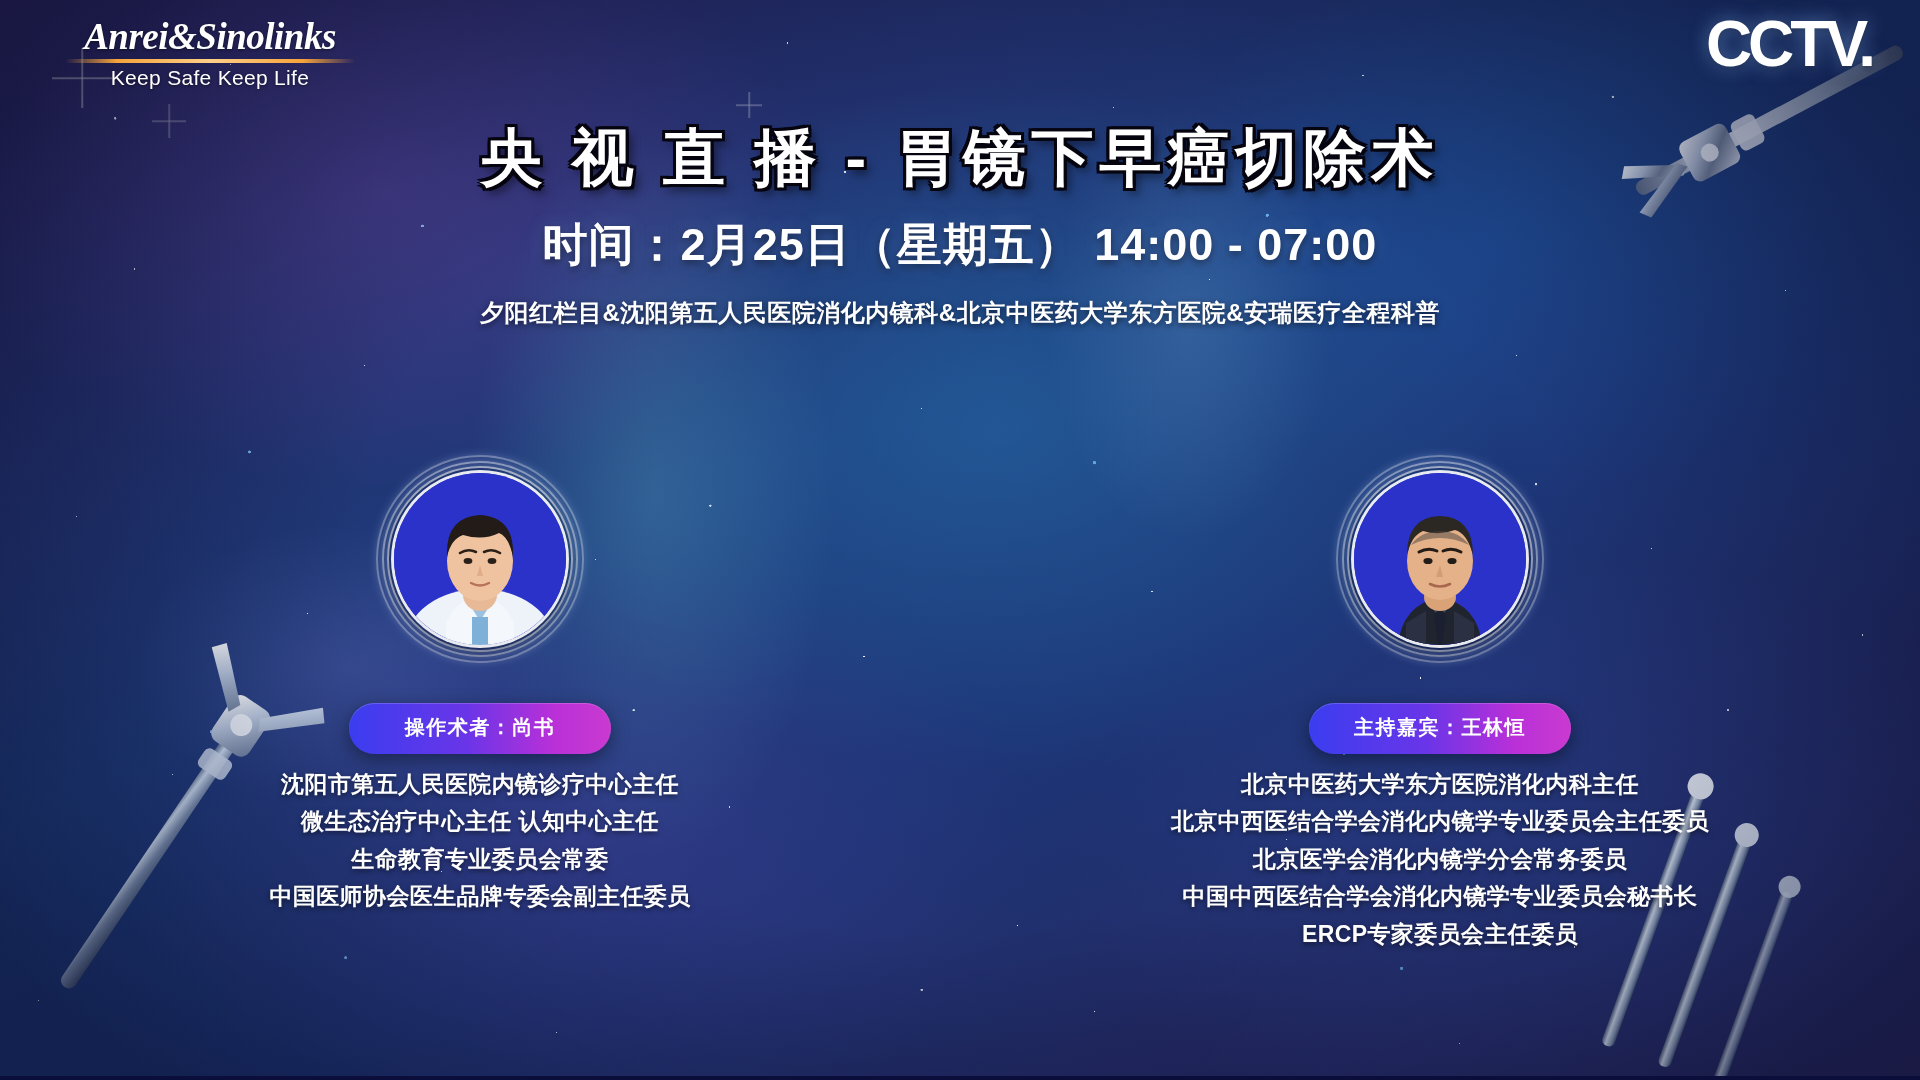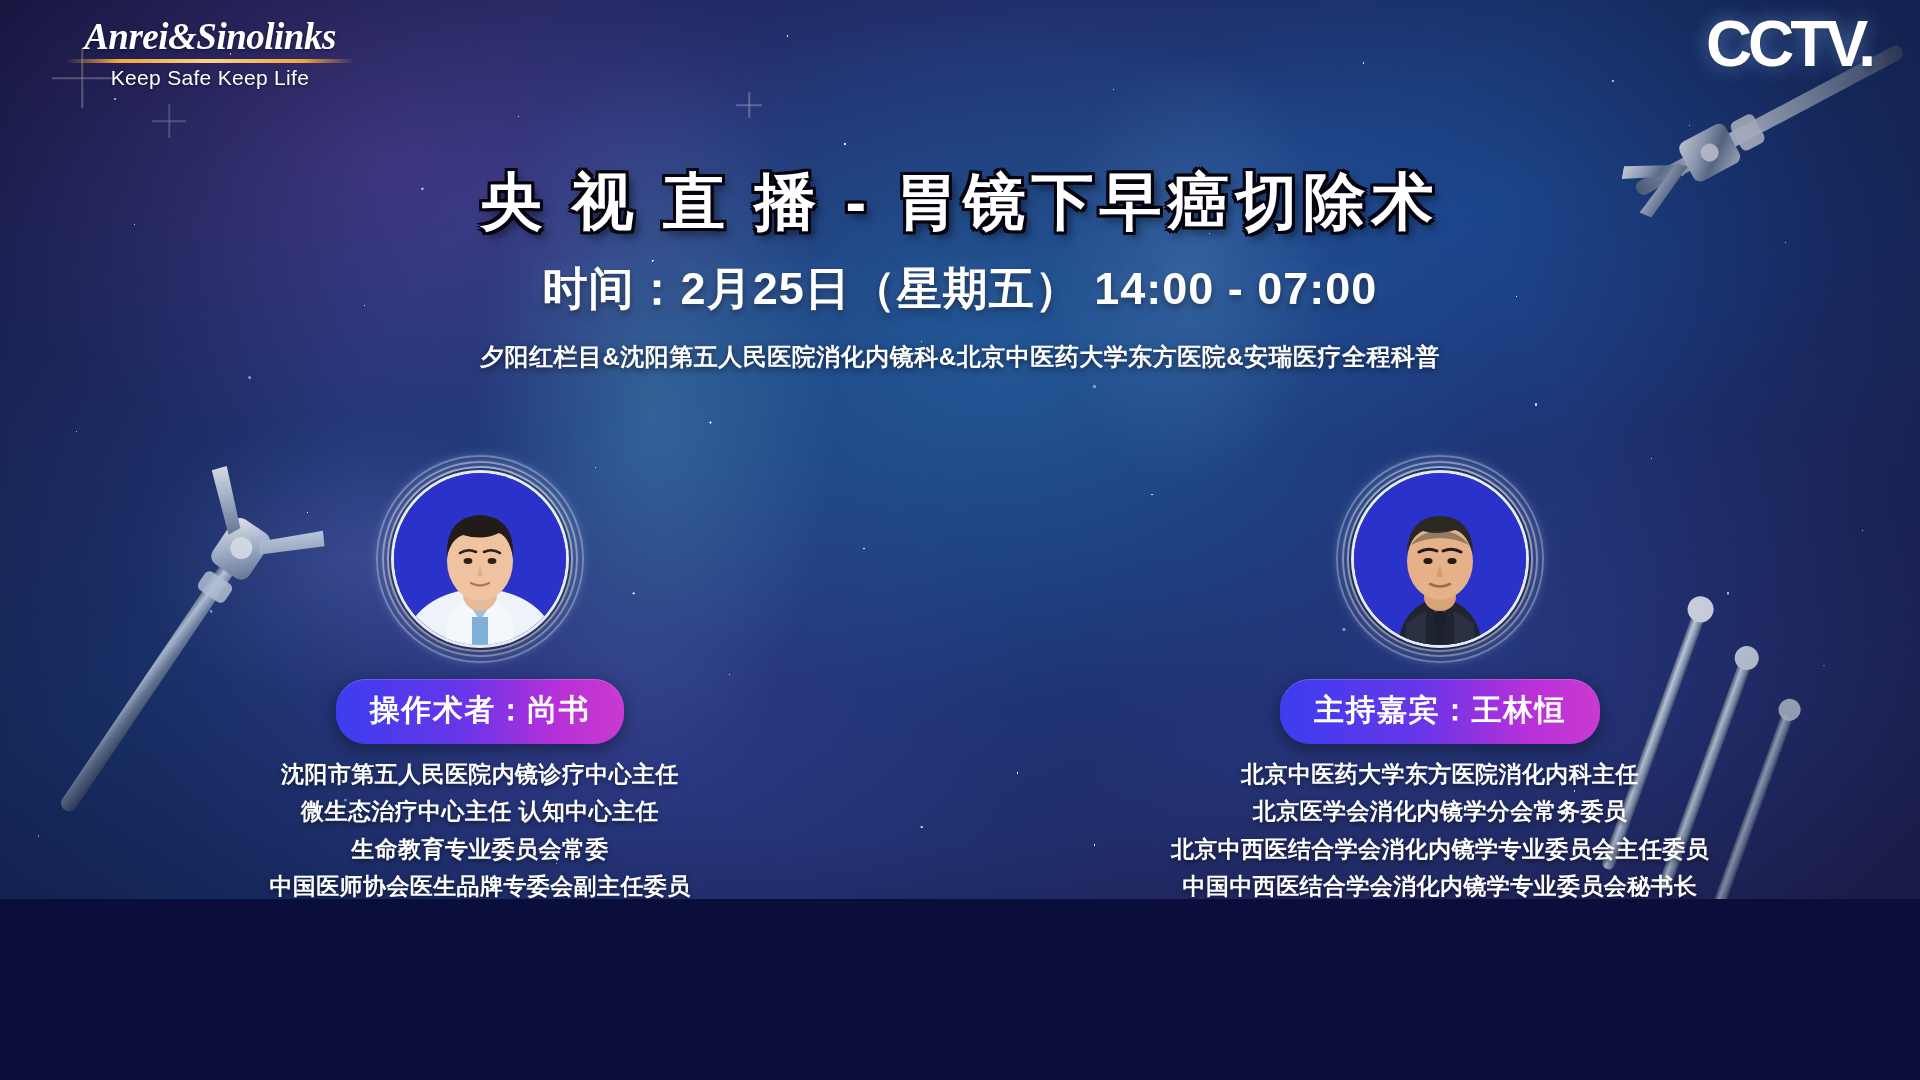--- a/index.html
+++ b/index.html
@@ -6,21 +6,21 @@
   * { margin:0; padding:0; box-sizing:border-box; }
   html, body {
     width:1920px; height:1080px;
     overflow:hidden;
     background:#0b0d3a;
     font-family:"Liberation Sans", "DejaVu Sans", sans-serif;
   }
 
   #poster {
     position:relative;
-    width:1920px; height:899px;
+    width:1920px; height:1076px;
     overflow:hidden;
     background:
       radial-gradient(ellipse 620px 420px at 20% 18%, rgba(92,70,160,0.55) 0%, rgba(92,70,160,0) 70%),
       radial-gradient(ellipse 700px 480px at 52% 40%, rgba(40,120,180,0.45) 0%, rgba(40,120,180,0) 72%),
       radial-gradient(ellipse 520px 380px at 78% 22%, rgba(30,90,170,0.45) 0%, rgba(30,90,170,0) 70%),
       radial-gradient(ellipse 640px 420px at 30% 78%, rgba(70,60,150,0.45) 0%, rgba(70,60,150,0) 72%),
       radial-gradient(ellipse 700px 420px at 82% 80%, rgba(45,75,165,0.45) 0%, rgba(45,75,165,0) 72%),
       linear-gradient(155deg, #2a2560 0%, #23306e 22%, #1e3c7c 42%, #1d3576 62%, #232b66 80%, #2b2a63 100%);
   }
 
@@ -136,21 +136,21 @@
   .cctv-logo {
     position:absolute; right:48px; top:12px;
     font-family:"Liberation Sans", sans-serif;
     font-weight:bold; font-size:64px; letter-spacing:-4px;
     color:#ffffff;
     text-shadow:0 0 18px rgba(140,190,255,.55), 0 2px 6px rgba(0,0,0,.4);
     line-height:1;
   }
 
   
-  .headline-block { position:absolute; left:0; right:0; top:122px; text-align:center;margin-top:44px; }
+  .headline-block { position:absolute; left:0; right:0; top:122px; text-align:center; }
 
   .main-title {
     font-size:62px; font-weight:bold; color:#ffffff;
     letter-spacing:6px; line-height:1.15;
     text-shadow:
       3px 0 0 #05040f, -3px 0 0 #05040f, 0 3px 0 #05040f, 0 -3px 0 #05040f,
       3px 3px 0 #05040f, -3px 3px 0 #05040f, 3px -3px 0 #05040f, -3px -3px 0 #05040f,
       5px 6px 10px rgba(0,0,0,.6);
   }
   .time-line {
@@ -183,25 +183,25 @@
   .ring.r2 { width:196px; height:196px; opacity:.6; }
   .ring.r3 { width:186px; height:186px; opacity:.8; }
   .avatar {
     position:relative; width:172px; height:172px; border-radius:50%;
     overflow:hidden; background:#2a37c4;
     box-shadow:0 0 0 3px rgba(255,255,255,.9), 0 6px 18px rgba(0,0,0,.45);
   }
   .avatar svg { display:block; width:100%; height:100%; }
 
   .name-badge {
-    margin-top:16px;
+    margin-top:40px;
     min-width:262px; padding:11px 34px 13px;
     border-radius:30px;
     background:linear-gradient(90deg, #3b3df0 0%, #6a35e8 45%, #b930d8 78%, #c93ad0 100%);
-    color:#ffffff; font-size:30px; font-weight:bold;
+    color:#ffffff; font-size:20px; font-weight:bold;
     letter-spacing:1.5px; text-align:center;
     box-shadow:0 5px 18px rgba(0,0,0,.4), inset 0 1px 0 rgba(255,255,255,.18);
   }
 
   .credentials { margin-top:12px; text-align:center; }
   .credentials .line {
     font-size:23px; font-weight:bold; color:#ffffff;
     line-height:1.63; letter-spacing:.4px;
     text-shadow:0 2px 5px rgba(0,0,0,.55);
     white-space:nowrap;
@@ -374,21 +374,21 @@
             <path d="M86 92 l-4 12 l7 0 Z" fill="#cf9a72" opacity=".85"></path>
             <path d="M76 111 q10 5 20 0" stroke="#a9664f" stroke-width="2.6" fill="none" stroke-linecap="round"></path>
             <path d="M52 150 l20 -12 l0 34 l-20 0 Z" fill="#2b3142"></path>
             <path d="M120 150 l-20 -12 l0 34 l20 0 Z" fill="#2b3142"></path>
           </svg>
         </div>
       </div>
       <div class="name-badge">主持嘉宾：王林恒</div>
       <div class="credentials">
         <div class="line">北京中医药大学东方医院消化内科主任</div>
+        <div class="line">北京中西医结合学会消化内镜学专业委员会主任委员</div>
         <div class="line">北京医学会消化内镜学分会常务委员</div>
-        <div class="line">北京中西医结合学会消化内镜学专业委员会主任委员</div>
         <div class="line">中国中西医结合学会消化内镜学专业委员会秘书长</div>
         <div class="line">ERCP专家委员会主任委员</div>
       </div>
     </div>
 
   </div>
 </div>
 
 </body></html>

